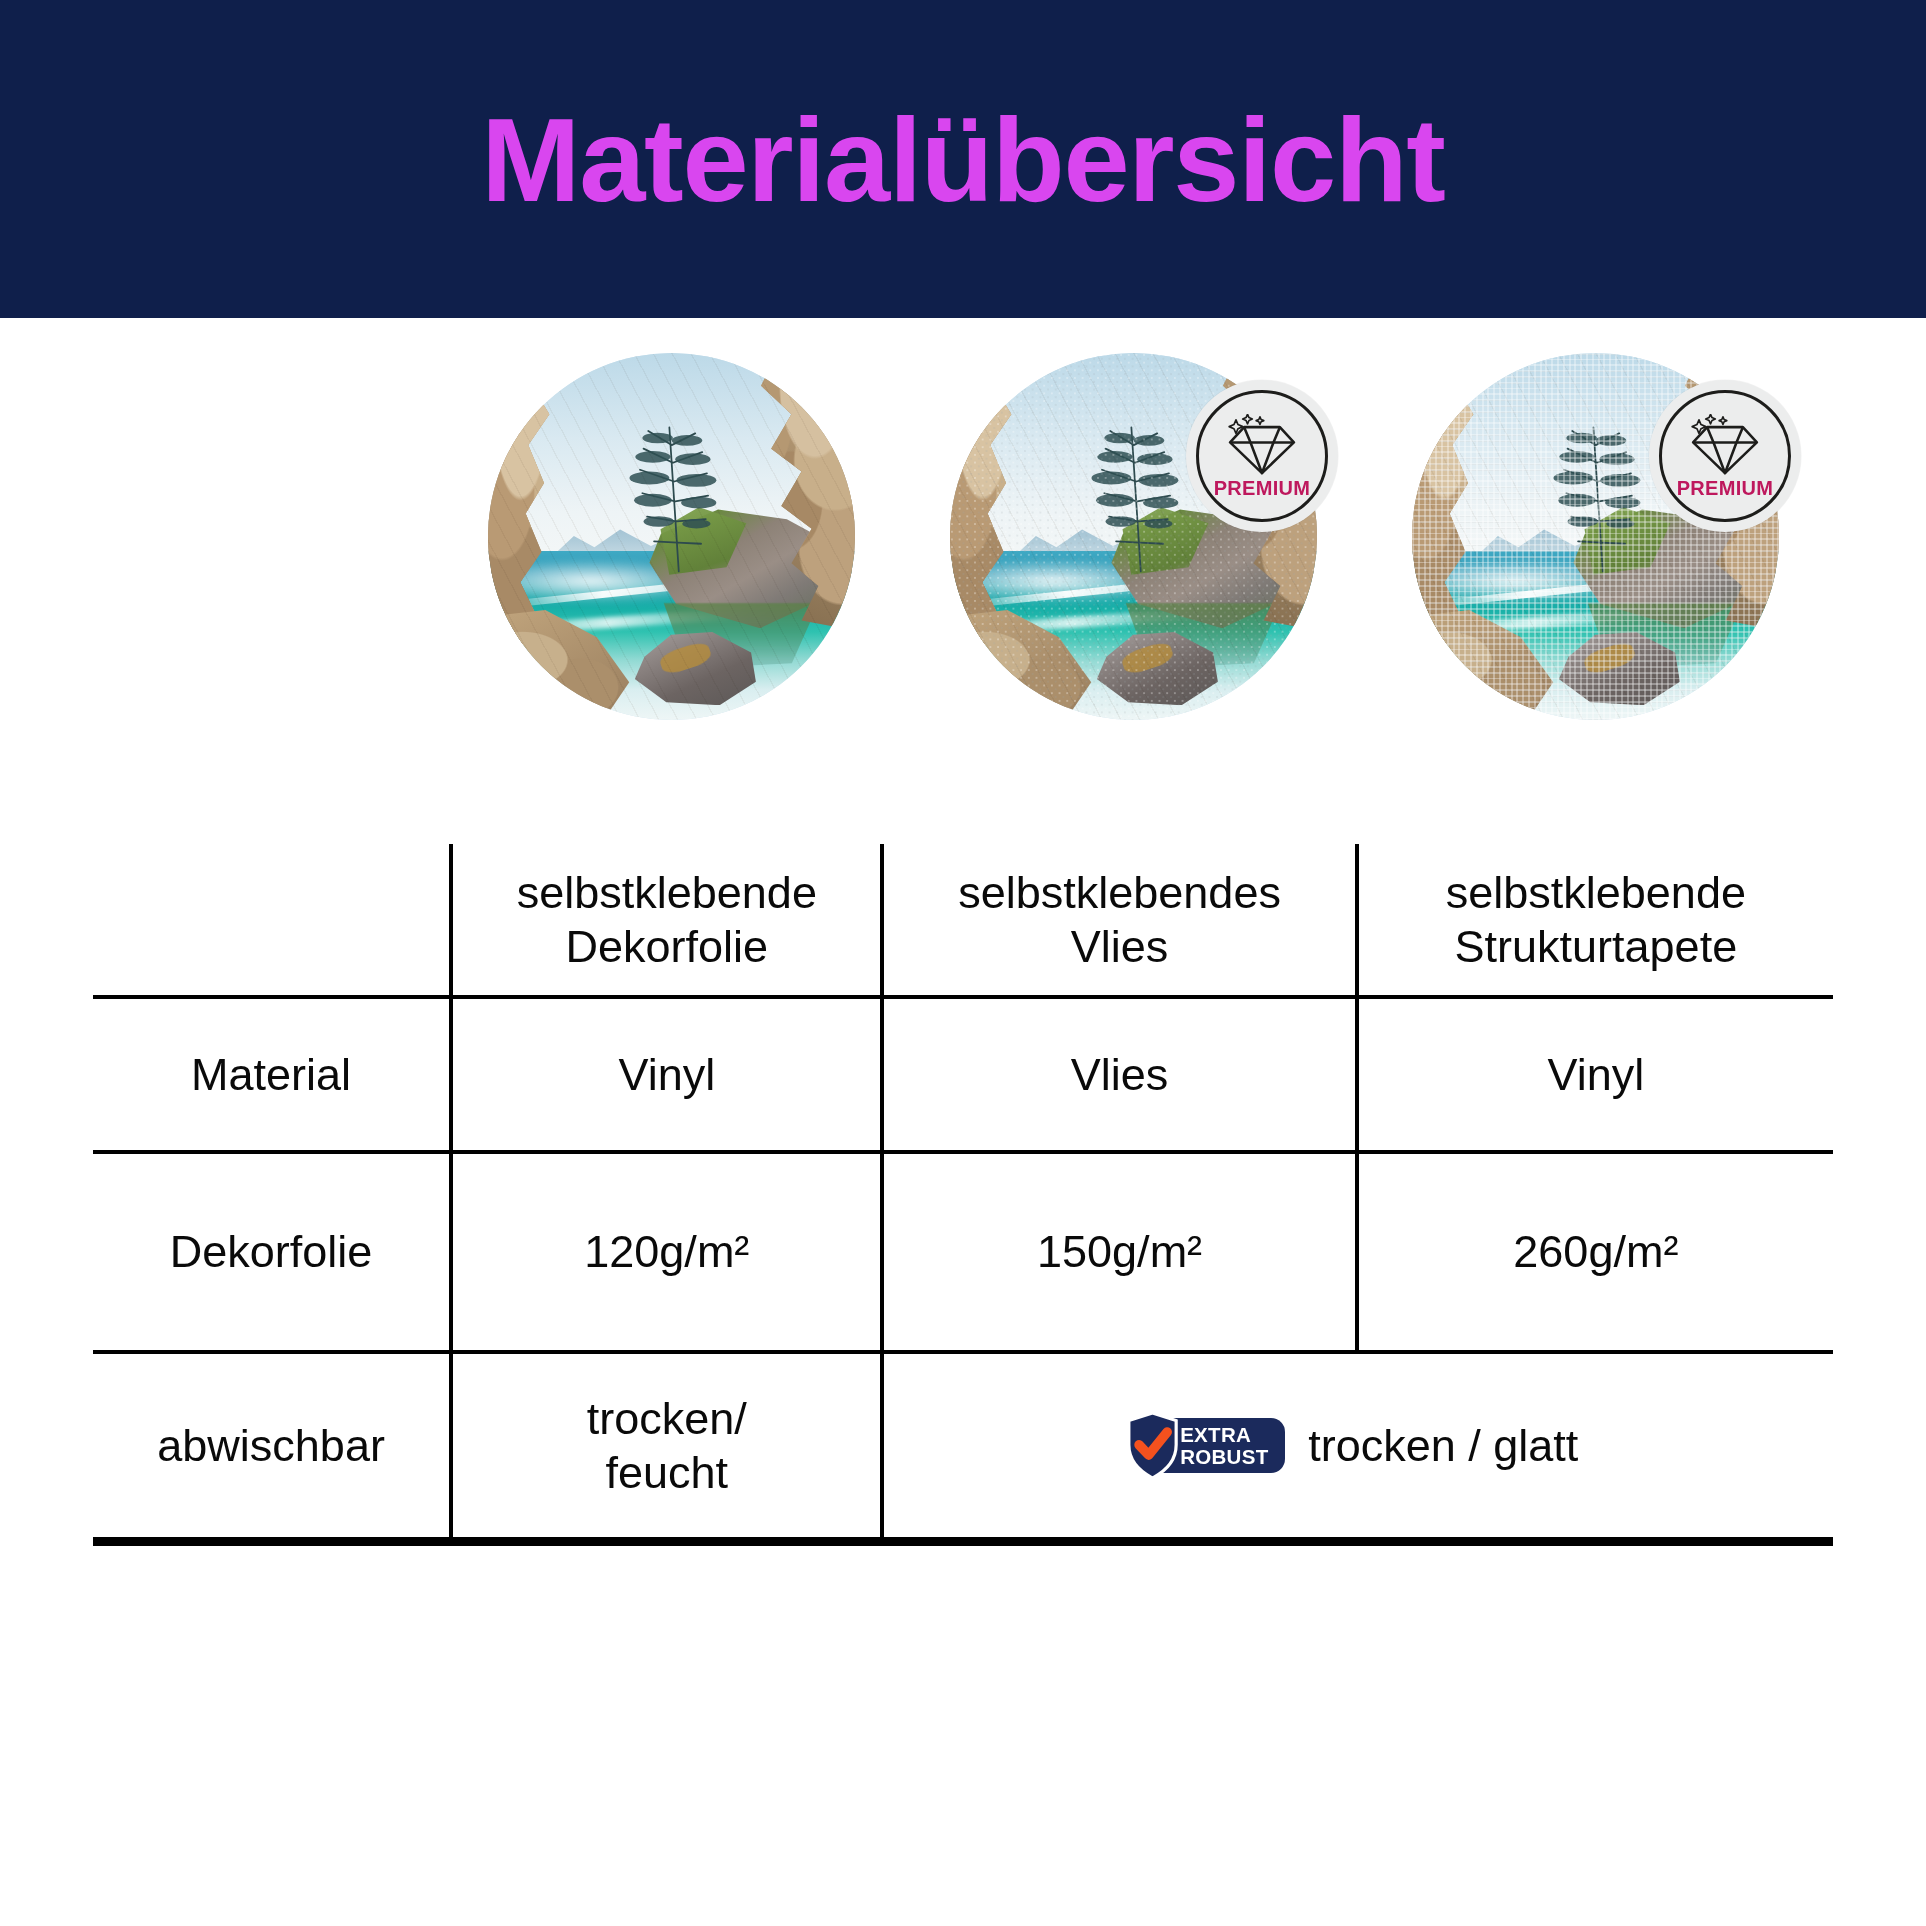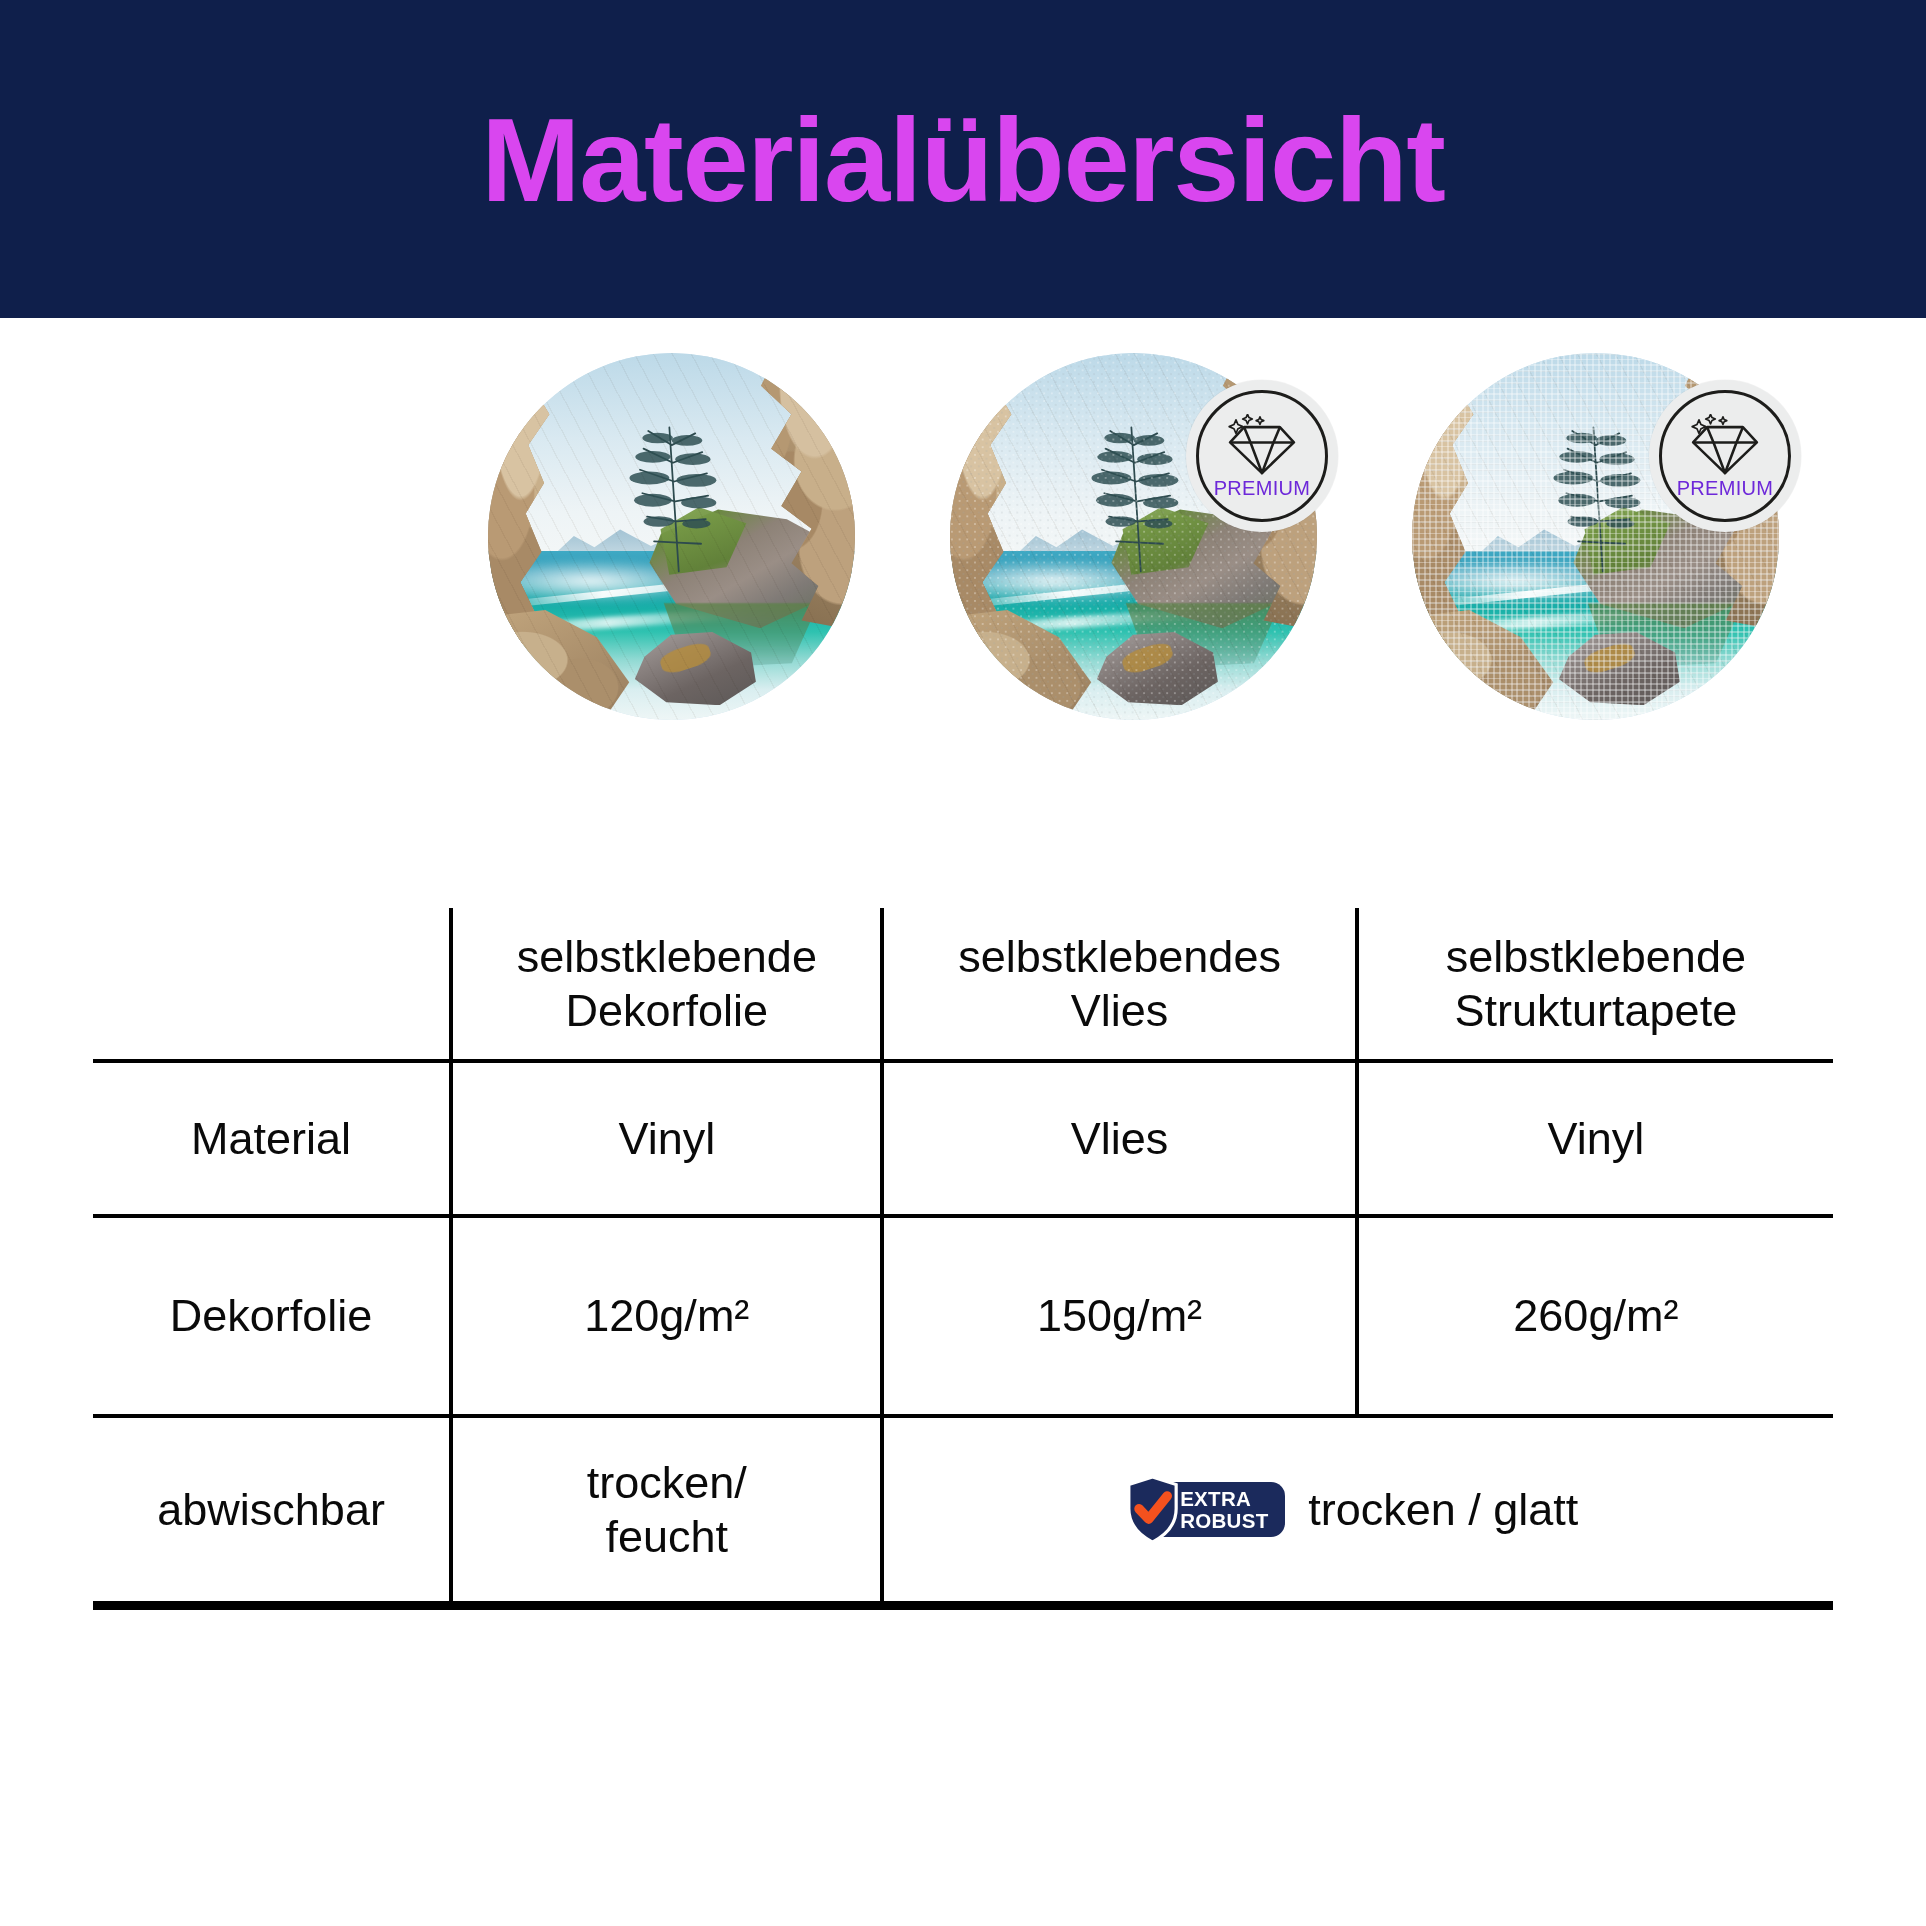--- a/index.html
+++ b/index.html
@@ -185,28 +185,28 @@
   #premium-badge-2{left:1186px;top:380px;}
   #premium-badge-3{left:1649px;top:380px;}
   .premium-inner{
     width:126px;height:126px;border-radius:50%;
     border:3.2px solid #1d1d1b;
     display:flex;flex-direction:column;align-items:center;justify-content:center;
     gap:2.6px;
   }
   .premium-inner svg{display:block;}
   .premium-text{
-    font-size:20px;font-weight:normal;letter-spacing:0.3px;color:#6d28d9;
+    font-size:20px;font-weight:bold;letter-spacing:0.3px;color:#be185d;
     font-family:"Liberation Sans", sans-serif;line-height:1;
   }
 
   
   #spec-table{
     position:absolute;
-    left:93px;top:908px;
+    left:93px;top:844px;
     width:1740px;
     border-collapse:collapse;
     table-layout:fixed;
   }
   #spec-table td{
     vertical-align:middle;
     text-align:center;
     font-size:45px;
     color:#0a0a0a;
     font-family:"Liberation Sans", sans-serif;

